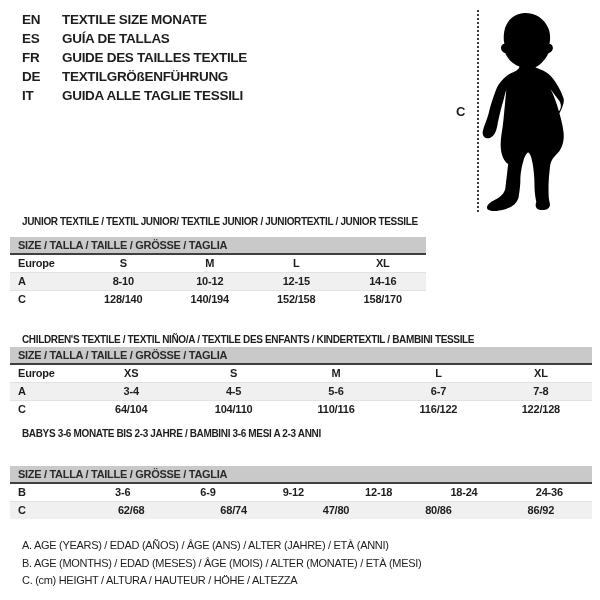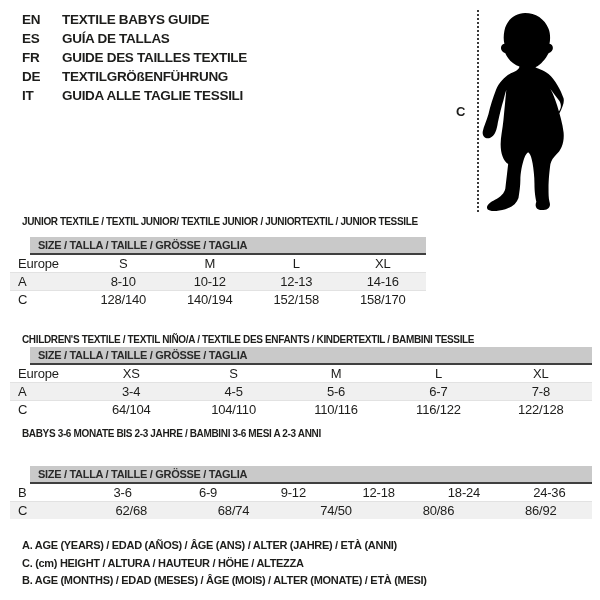--- a/index.html
+++ b/index.html
@@ -18,40 +18,39 @@
   .measure-label{position:absolute;left:456px;top:104px;font-size:13px;font-weight:bold;}
   .baby-svg{position:absolute;left:479px;top:11px;width:94px;height:201px;}
   
   .section-title{position:absolute;left:22px;font-size:10px;font-weight:bold;letter-spacing:-0.35px;line-height:15px;white-space:nowrap;}
   .size-table{position:absolute;left:10px;}
   .size-header-bar{
     height:16px;line-height:16px;background:var(--header-bar-bg,#c9c9c9);
     border-bottom:2px solid var(--header-bar-border,#3f3f3f);
     font-size:11px;font-weight:bold;letter-spacing:-0.3px;padding-left:8px;
     color:#2a2a2a;
-    margin-left:20px;
   }
-  .trow{display:flex;height:17px;line-height:17px;font-size:13px;font-weight:normal;letter-spacing:-0.2px;}
+  .trow{display:flex;height:17px;line-height:17px;font-size:11px;font-weight:bold;letter-spacing:-0.2px;}
   .trow + .trow{border-top:1px solid #e2e2e2;}
   .trow.shaded{background:var(--shaded-row-bg,#f0f0f0);}
   .tcell{flex:1;text-align:center;}
   .tcell.label{flex:0 0 62px;text-align:left;padding-left:8px;}
   
   .footnotes{position:absolute;left:22px;top:537px;}
-  .footnote{height:17.5px;line-height:17.5px;font-size:11px;font-weight:bold;letter-spacing:-0.3px;white-space:nowrap;}
+  .footnote{height:17.5px;line-height:17.5px;font-size:11px;font-weight:normal;letter-spacing:-0.3px;white-space:nowrap;}
 </style>
 </head>
 <body>
 
 <div id="page">
 
   <div class="lang-block">
     <div class="lang-row">
       <span class="lang-code">EN</span>
-      <span class="lang-label">TEXTILE BABYS GUIDE</span>
+      <span class="lang-label">TEXTILE SIZE MONATE</span>
     </div>
     <div class="lang-row">
       <span class="lang-code">ES</span>
       <span class="lang-label">GUÍA DE TALLAS</span>
     </div>
     <div class="lang-row">
       <span class="lang-code">FR</span>
       <span class="lang-label">GUIDE DES TAILLES TEXTILE</span>
     </div>
     <div class="lang-row">
@@ -126,21 +125,21 @@
           <div class="tcell label">Europe</div>
           <div class="tcell">S</div>
           <div class="tcell">M</div>
           <div class="tcell">L</div>
           <div class="tcell">XL</div>
         </div>
         <div class="trow shaded">
           <div class="tcell label">A</div>
           <div class="tcell">8-10</div>
           <div class="tcell">10-12</div>
-          <div class="tcell">12-13</div>
+          <div class="tcell">12-15</div>
           <div class="tcell">14-16</div>
         </div>
         <div class="trow">
           <div class="tcell label">C</div>
           <div class="tcell">128/140</div>
           <div class="tcell">140/194</div>
           <div class="tcell">152/158</div>
           <div class="tcell">158/170</div>
         </div>
       </div>
@@ -189,26 +188,26 @@
           <div class="tcell">6-9</div>
           <div class="tcell">9-12</div>
           <div class="tcell">12-18</div>
           <div class="tcell">18-24</div>
           <div class="tcell">24-36</div>
         </div>
         <div class="trow shaded">
           <div class="tcell label">C</div>
           <div class="tcell">62/68</div>
           <div class="tcell">68/74</div>
-          <div class="tcell">74/50</div>
+          <div class="tcell">47/80</div>
           <div class="tcell">80/86</div>
           <div class="tcell">86/92</div>
         </div>
       </div>
   </div>
 
   <div class="footnotes">
     <div class="footnote">A. AGE (YEARS) / EDAD (AÑOS) / ÂGE (ANS) / ALTER (JAHRE) / ETÀ (ANNI)</div>
+    <div class="footnote">B. AGE (MONTHS) / EDAD (MESES) / ÂGE (MOIS) / ALTER (MONATE) / ETÀ (MESI)</div>
     <div class="footnote">C. (cm) HEIGHT / ALTURA / HAUTEUR / HÖHE / ALTEZZA</div>
-    <div class="footnote">B. AGE (MONTHS) / EDAD (MESES) / ÂGE (MOIS) / ALTER (MONATE) / ETÀ (MESI)</div>
   </div>
 
 </div>
 
 </body></html>

